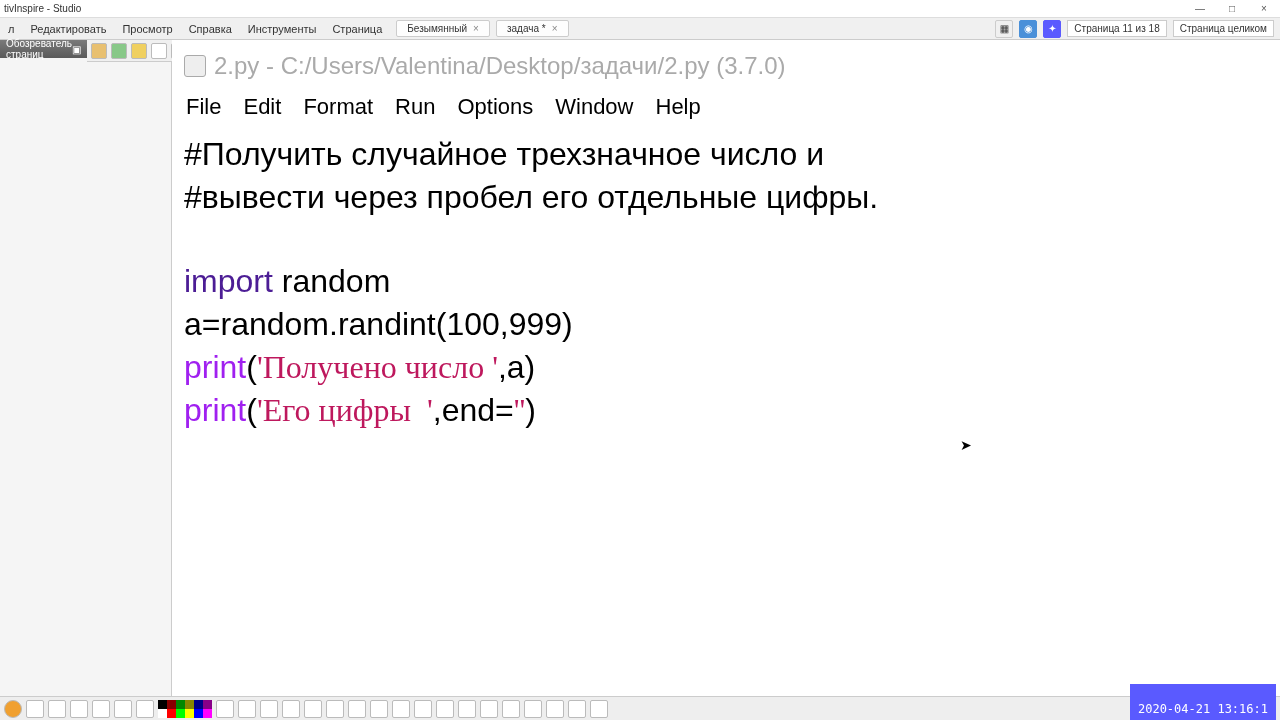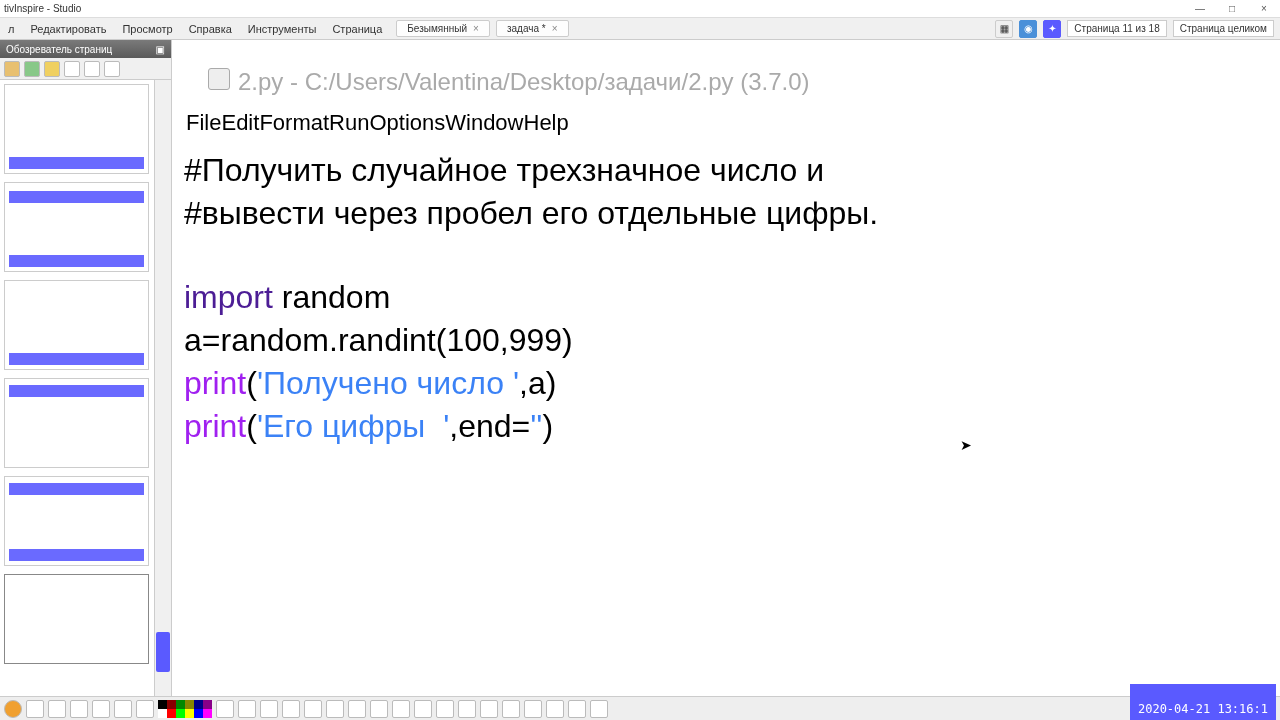--- a/index.html
+++ b/index.html
@@ -12,44 +12,44 @@
 .menubar { height: 22px; background: #f0f0f0; border-bottom: 1px solid #ccc; display: flex; align-items: center; font-size: 11px; color: #333; }
 .menubar .m { padding: 0 8px; cursor: pointer; }
 .menubar .tab { padding: 2px 10px; background: #fdfdfd; border: 1px solid #ccc; border-radius: 2px; margin-left: 6px; font-size: 10px; display: flex; align-items: center; gap: 6px; }
 .menubar .tab .x { color: #888; font-size: 10px; }
 .menubar .right { margin-left: auto; display: flex; align-items: center; gap: 6px; padding-right: 6px; }
 .menubar .ico { width: 18px; height: 18px; border: 1px solid #ccc; border-radius: 2px; display: inline-flex; align-items: center; justify-content: center; font-size: 10px; }
 .menubar .pageinfo { font-size: 10px; border: 1px solid #ccc; padding: 2px 6px; background: #fff; }
 
 .maincontent { display: flex; height: 656px; }
 
-.sidebar { width: 172px; background: #f5f5f5; border-right: 1px solid #ccc; display: flex; flex-direction: column; }
+.sidebar { width: 172px; background: #f5f5f5; border-right: 1px solid #ccc; display: flex; }
 .sidehead { height: 18px; background: linear-gradient(#7a7a7a,#5a5a5a); color: #fff; font-size: 10px; display: flex; align-items: center; padding: 0 6px; }
 .sidehead .sp { flex: 1; }
 .sidetools { height: 22px; background: #f0f0f0; border-bottom: 1px solid #ccc; display: flex; align-items: center; gap: 4px; padding: 0 4px; }
 .sidetools .t { width: 16px; height: 16px; border: 1px solid #bbb; background: #fff; border-radius: 2px; }
 .thumbs { flex: 1; overflow: hidden; background: #fff; position: relative; }
 .thumbs-inner { position: absolute; left: 0; top: 0; width: 155px; padding: 4px; }
 .thumb { width: 145px; height: 90px; background: #fff; border: 1px solid #ccc; margin-bottom: 8px; position: relative; }
 .thumb .bar { position: absolute; left: 4px; right: 4px; height: 12px; background: #6a6aff; }
 .scrollbar { position: absolute; right: 0; top: 0; width: 17px; height: 100%; background: #f0f0f0; border-left: 1px solid #ccc; }
 .scrollthumb { position: absolute; right: 1px; width: 14px; background: #5a5aff; border-radius: 2px; }
 
 .editor { flex: 1; background: #fff; position: relative; padding: 0; }
-.filetitle { display: flex; align-items: flex-start; gap: 8px; padding: 28px 12px 4px 12px; margin-left: 24px; }
+.filetitle { display: flex; align-items: center; gap: 8px; padding: 12px 12px 4px 12px; }
 .fileicon { width: 22px; height: 22px; display: inline-block; background: #eee; border: 1px solid #aaa; border-radius: 3px; }
 .filetitle .t { font-size: 24px; color: #aaa; font-family: Verdana, sans-serif; }
-.menubar2 { display: flex; padding: 10px 14px 4px 14px; font-size: 22px; font-family: Verdana, sans-serif; color: #000; }
+.menubar2 { display: flex; gap: 22px; padding: 10px 14px 4px 14px; font-size: 22px; font-family: Verdana, sans-serif; color: #000; }
 .menubar2 span { cursor: pointer; }
 
 .code { font-family: 'Courier New', monospace; font-size: 32px; line-height: 41px; padding: 10px 12px; white-space: pre; }
 .c-comment { color: #000000; }
 .c-kw { color: #4c1d95; }
 .c-fn { color: #a020f0; }
-.c-str { color: #3b82f6; }
+.c-str { color: #be185d; font-family: Liberation Serif, serif; }
 .c-plain { color: #000; }
 
 .cursor-ptr { position: absolute; left: 788px; top: 397px; font-size: 14px; color: #000; pointer-events: none; }
 
 .taskbar { position: absolute; bottom: 0; left: 0; width: 100%; height: 24px; background: #eee; border-top: 1px solid #ccc; display: flex; align-items: center; gap: 4px; padding: 0 4px; }
 .taskbar .tb { width: 18px; height: 18px; border: 1px solid #bbb; background: #fff; border-radius: 2px; }
 .palette { display: flex; flex-wrap: wrap; width: 54px; height: 18px; }
 .palette div { width: 9px; height: 9px; }
 .clock { margin-left: auto; background: #5a5aff; color: #fff; font-size: 12px; padding: 18px 8px; font-family: monospace; }
 </style>

